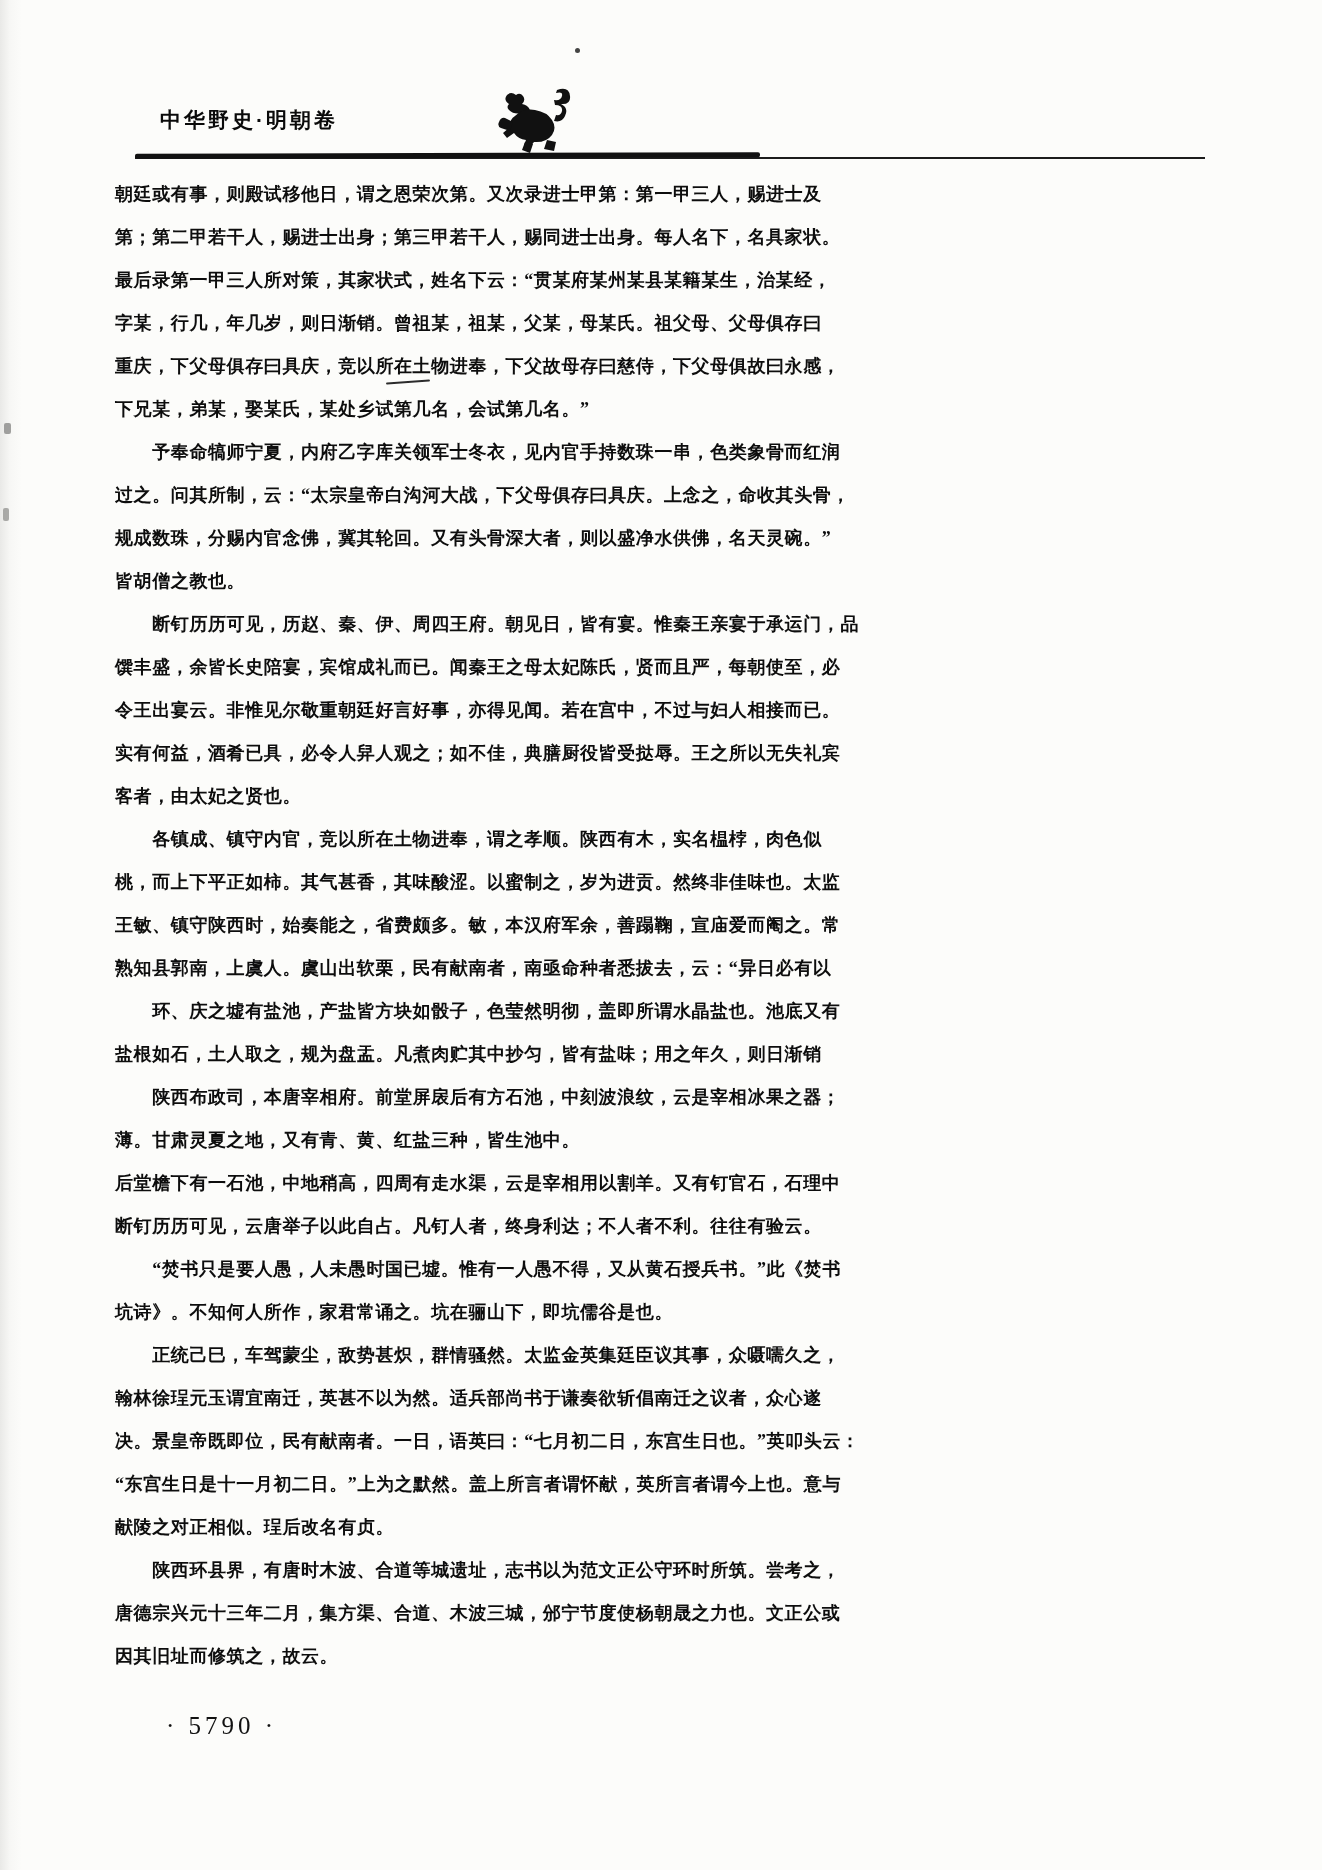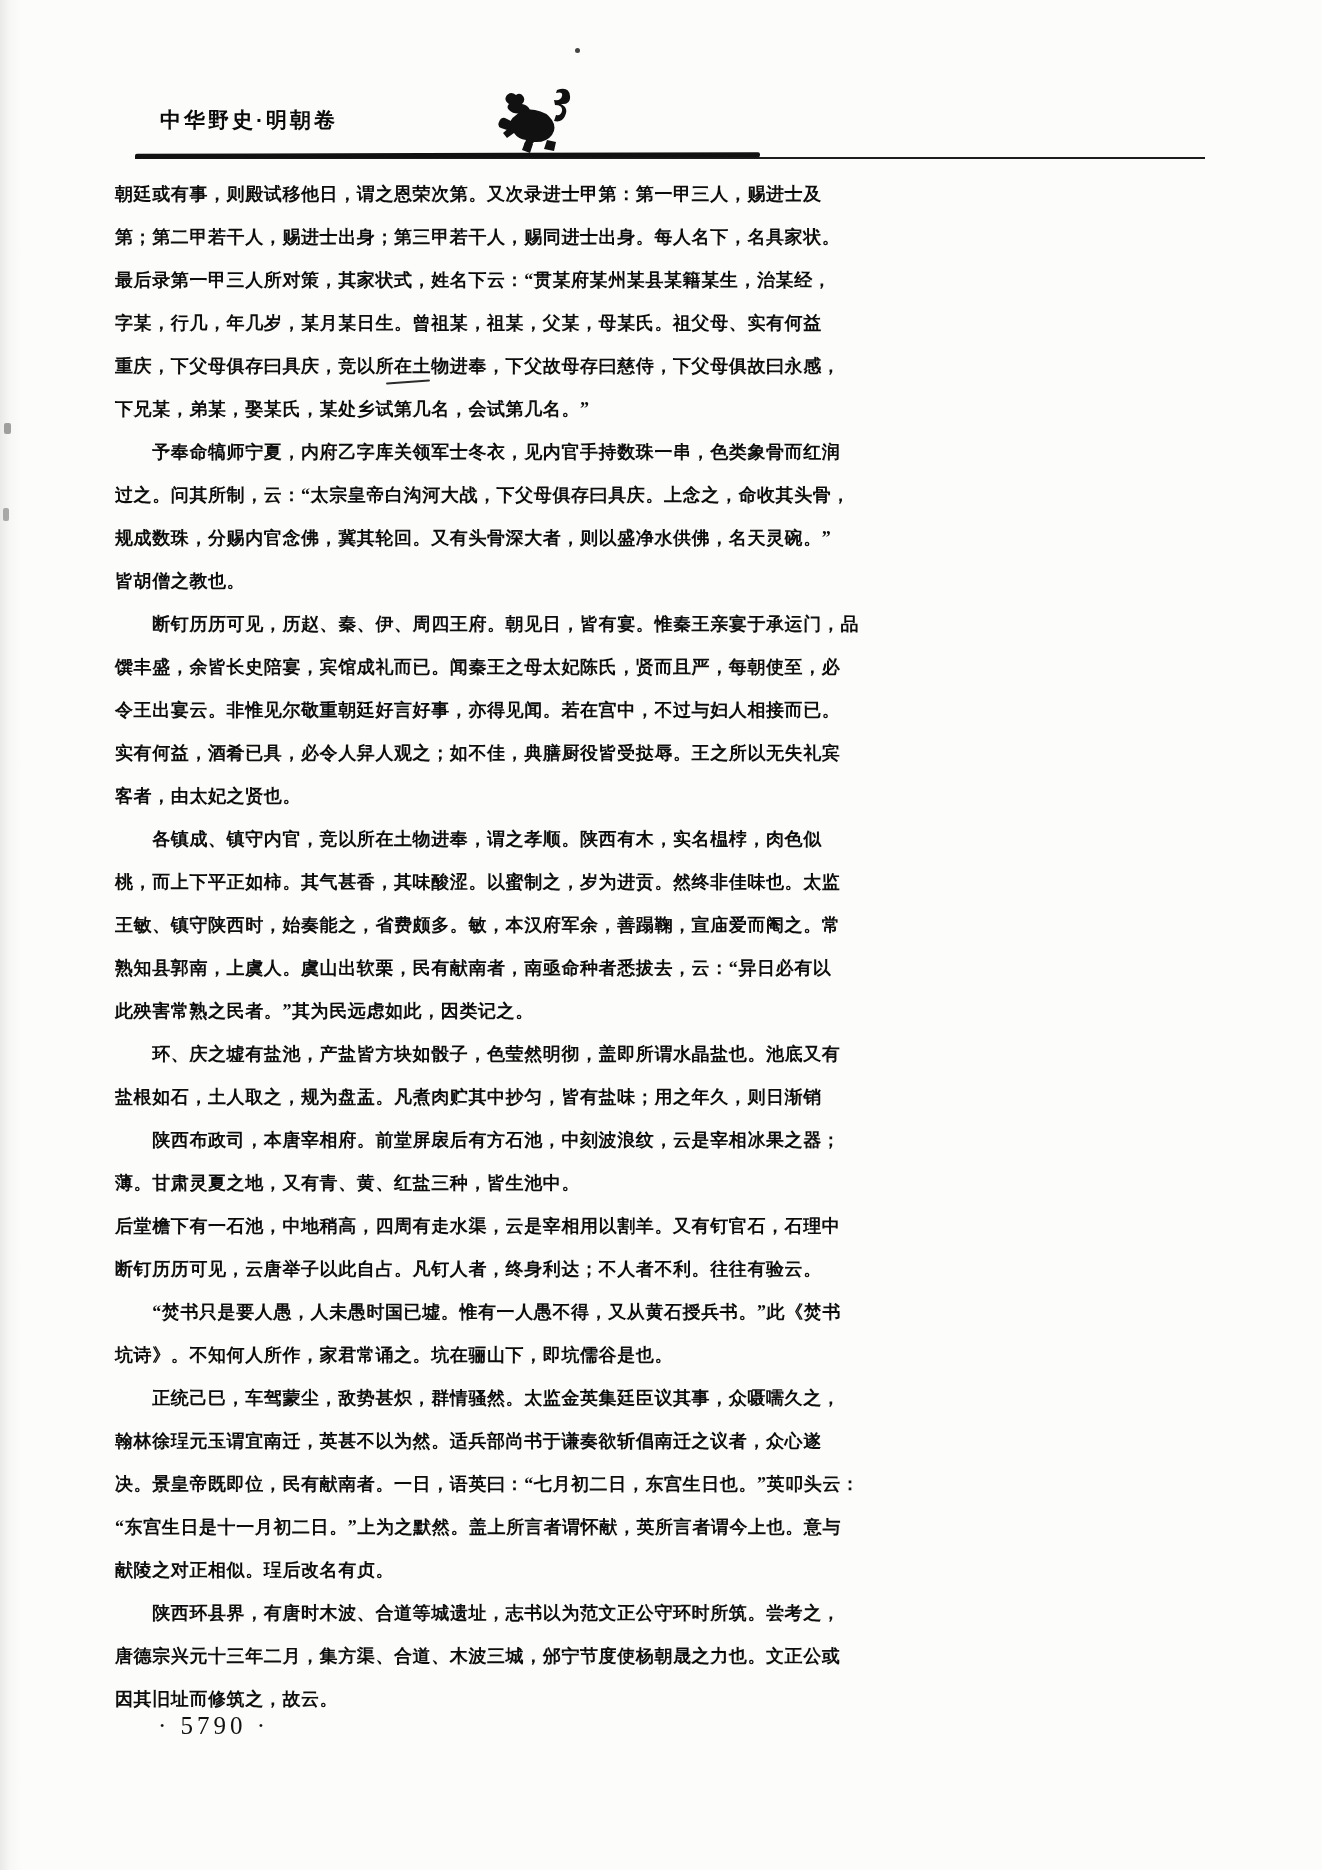--- a/index.html
+++ b/index.html
@@ -22,21 +22,21 @@
   .rule-thick { position:absolute; left:135px; top:153px; width:625px; height:5px; background:#111;
                 transform:rotate(-0.15deg); border-radius:2px; }
   
   .body-text { position:absolute; left:115px; top:173px; width:1094px; }
   .line {
     height:43px; line-height:43px; font-size:18px;
     letter-spacing:0.6px; white-space:pre; color:#0d0d0d;
     font-weight:700;
   }
   
-  .page-number { position:absolute; left:158px; top:1712px; font-size:25px; letter-spacing:4px; color:#111; }
+  .page-number { position:absolute; left:166px; top:1712px; font-size:25px; letter-spacing:4px; color:#111; }
   
   .speck { position:absolute; background:#8a8a88; border-radius:2px; }
   .speck-a { left:4px;  top:423px; width:7px; height:11px; opacity:.8; }
   .speck-b { left:3px;  top:508px; width:6px; height:13px; opacity:.7; }
   .speck-c { left:575px; top:48px; width:5px; height:5px; border-radius:50%; background:#444; }
   .stray-stroke { position:absolute; left:386px; top:381px; width:44px; height:2px;
                   background:#2c2c2c; transform:rotate(-4deg); border-radius:1px; }
 </style>
 </head>
 <body>
@@ -61,37 +61,36 @@
     </g>
   </svg>
 
   <div class="rule-thin"></div>
   <div class="rule-thick"></div>
 
   <main class="body-text">
       <div class="line">朝廷或有事，则殿试移他日，谓之恩荣次第。又次录进士甲第：第一甲三人，赐进士及</div>
       <div class="line">第；第二甲若干人，赐进士出身；第三甲若干人，赐同进士出身。每人名下，名具家状。</div>
       <div class="line">最后录第一甲三人所对策，其家状式，姓名下云：“贯某府某州某县某籍某生，治某经，</div>
-      <div class="line">字某，行几，年几岁，某月某日生。曾祖某，祖某，父某，母某氏。祖父母、实有何益</div>
+      <div class="line">字某，行几，年几岁，则日渐销。曾祖某，祖某，父某，母某氏。祖父母、父母俱存曰</div>
       <div class="line">重庆，下父母俱存曰具庆，竞以所在土物进奉，下父故母存曰慈侍，下父母俱故曰永感，</div>
       <div class="line">下兄某，弟某，娶某氏，某处乡试第几名，会试第几名。”</div>
       <div class="line">　　予奉命犒师宁夏，内府乙字库关领军士冬衣，见内官手持数珠一串，色类象骨而红润</div>
       <div class="line">过之。问其所制，云：“太宗皇帝白沟河大战，下父母俱存曰具庆。上念之，命收其头骨，</div>
       <div class="line">规成数珠，分赐内官念佛，冀其轮回。又有头骨深大者，则以盛净水供佛，名天灵碗。”</div>
       <div class="line">皆胡僧之教也。</div>
       <div class="line">　　断钉历历可见，历赵、秦、伊、周四王府。朝见日，皆有宴。惟秦王亲宴于承运门，品</div>
       <div class="line">馔丰盛，余皆长史陪宴，宾馆成礼而已。闻秦王之母太妃陈氏，贤而且严，每朝使至，必</div>
       <div class="line">令王出宴云。非惟见尔敬重朝廷好言好事，亦得见闻。若在宫中，不过与妇人相接而已。</div>
       <div class="line">实有何益，酒肴已具，必令人舁人观之；如不佳，典膳厨役皆受挞辱。王之所以无失礼宾</div>
       <div class="line">客者，由太妃之贤也。</div>
       <div class="line">　　各镇成、镇守内官，竞以所在土物进奉，谓之孝顺。陕西有木，实名榅桲，肉色似</div>
       <div class="line">桃，而上下平正如柿。其气甚香，其味酸涩。以蜜制之，岁为进贡。然终非佳味也。太监</div>
       <div class="line">王敏、镇守陕西时，始奏能之，省费颇多。敏，本汉府军余，善蹋鞠，宣庙爱而阉之。常</div>
       <div class="line">熟知县郭南，上虞人。虞山出软栗，民有献南者，南亟命种者悉拔去，云：“异日必有以</div>
-      <div class="line">此殃害常熟之民者。”其为民远虑如此，因类记之。</div>
       <div class="line">　　环、庆之墟有盐池，产盐皆方块如骰子，色莹然明彻，盖即所谓水晶盐也。池底又有</div>
       <div class="line">盐根如石，土人取之，规为盘盂。凡煮肉贮其中抄匀，皆有盐味；用之年久，则日渐销</div>
       <div class="line">　　陕西布政司，本唐宰相府。前堂屏扆后有方石池，中刻波浪纹，云是宰相冰果之器；</div>
       <div class="line">薄。甘肃灵夏之地，又有青、黄、红盐三种，皆生池中。</div>
       <div class="line">后堂檐下有一石池，中地稍高，四周有走水渠，云是宰相用以割羊。又有钉官石，石理中</div>
       <div class="line">断钉历历可见，云唐举子以此自占。凡钉人者，终身利达；不人者不利。往往有验云。</div>
       <div class="line">　　“焚书只是要人愚，人未愚时国已墟。惟有一人愚不得，又从黄石授兵书。”此《焚书</div>
       <div class="line">坑诗》。不知何人所作，家君常诵之。坑在骊山下，即坑儒谷是也。</div>
       <div class="line">　　正统己巳，车驾蒙尘，敌势甚炽，群情骚然。太监金英集廷臣议其事，众嗫嚅久之，</div>
       <div class="line">翰林徐珵元玉谓宜南迁，英甚不以为然。适兵部尚书于谦奏欲斩倡南迁之议者，众心遂</div>

